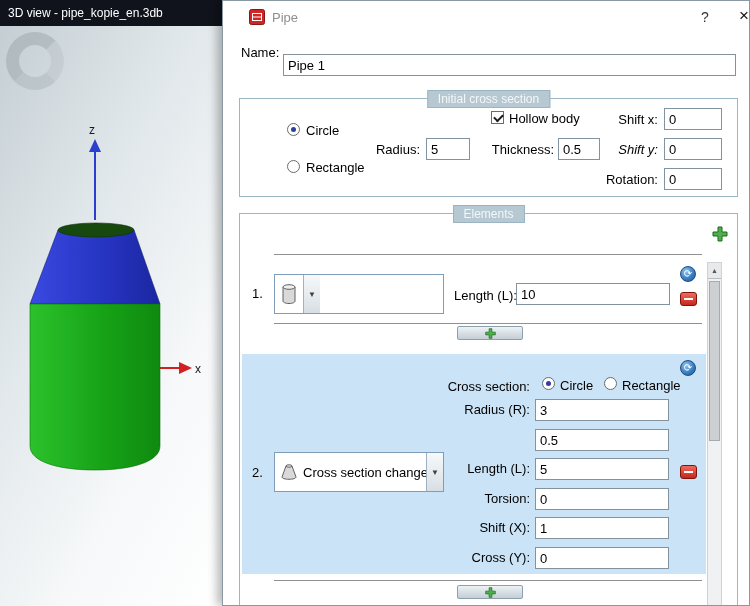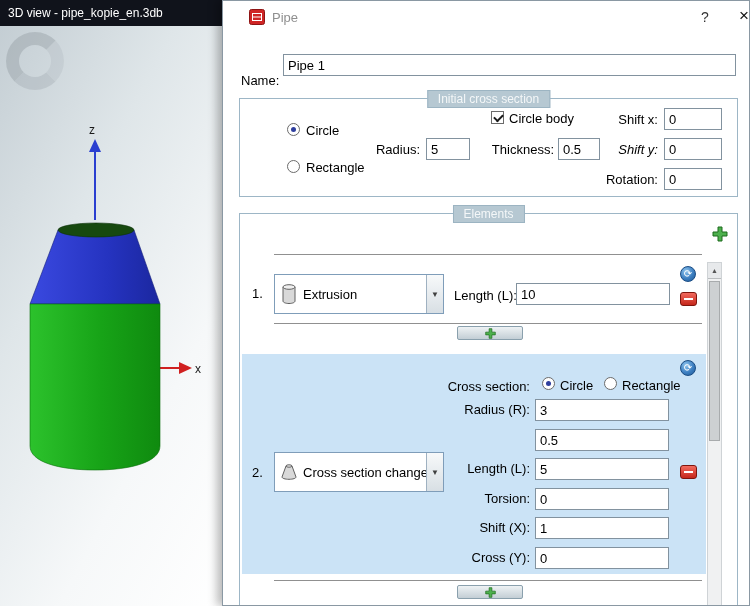--- a/index.html
+++ b/index.html
@@ -122,36 +122,36 @@
           <rect x="0.5" y="0.5" width="15" height="15" rx="2" fill="#cf2525" stroke="#8e1414"></rect>
           <rect x="3.5" y="4.5" width="9" height="7" fill="none" stroke="#ffffff"></rect>
           <line x1="3.5" y1="8" x2="12.5" y2="8" stroke="#ffffff"></line>
         </svg>
       </span>
       <span class="dlg-title">Pipe</span>
       <span class="help-btn">?</span>
       <span class="close-btn">×</span>
     </div>
 
-    <span class="lb" style="left:18px; top:72px;">Name:</span>
+    <span class="lb" style="left:18px; top:44px;">Name:</span>
     <input class="tin" style="left: 60px; top: 53px; width: 453px;" value="Pipe 1">
 
     <div class="groupbox" style="left:16px; top:97px; width:499px; height:99px;">
       <span class="chip">Initial cross section</span>
 
       <span class="radio checked" style="left:47px; top:24px;"></span>
       <span class="lb" style="left:66px; top:24px;">Circle</span>
       <span class="radio" style="left:47px; top:61px;"></span>
       <span class="lb" style="left:66px; top:61px;">Rectangle</span>
 
       <span class="lb r" style="left:100px; top:43px; width:80px;">Radius:</span>
       <input class="tin" style="left: 186px; top: 39px; width: 44px;" value="5">
 
       <span class="checkbox checked" style="left:251px; top:12px;"></span>
-      <span class="lb" style="left:269px; top:12px;">Circle body</span>
+      <span class="lb" style="left:269px; top:12px;">Hollow body</span>
 
       <span class="lb r" style="left:228px; top:43px; width:86px;">Thickness:</span>
       <input class="tin" style="left: 318px; top: 39px; width: 42px;" value="0.5">
 
       <span class="lb r" style="left:340px; top:13px; width:78px;">Shift x:</span>
       <input class="tin" style="left: 424px; top: 9px; width: 58px;" value="0">
 
       <span class="lb r" style="left:340px; top:43px; width:78px;font-style:italic;">Shift y:</span>
       <input class="tin" style="left: 424px; top: 39px; width: 58px;" value="0">
 
@@ -171,21 +171,20 @@
       <div class="sep" style="left:34px; top:40px; width:428px;"></div>
 
       <span class="lb" style="left:12px; top:72px;">1.</span>
       <div class="combo" style="left:34px; top:60px; width:170px;">
         <span class="cicon">
           <svg width="16" height="21" viewBox="0 0 16 21">
             <path d="M2 3v14c0 1.5 2.7 2.5 6 2.5s6-1 6-2.5V3" fill="#d9d9d9" stroke="#606060"></path>
             <ellipse cx="8" cy="3" rx="6" ry="2.3" fill="#efefef" stroke="#606060"></ellipse>
           </svg>
         </span>
-        <span class="clabel">Extrusion</span>
         <span class="carrow">▼</span>
       </div>
       <span class="lb" style="left:214px; top:74px;">Length (L):</span>
       <input class="tin" style="left: 276px; top: 69px; width: 154px;" value="10">
       <span class="bluebtn" style="left:440px; top:52px;"><span>⟳</span></span>
       <span class="minusbtn" style="left:440px; top:78px;">
           <i></i>
         </span>
 
       <div class="sep" style="left:34px; top:109px; width:428px;"></div>

